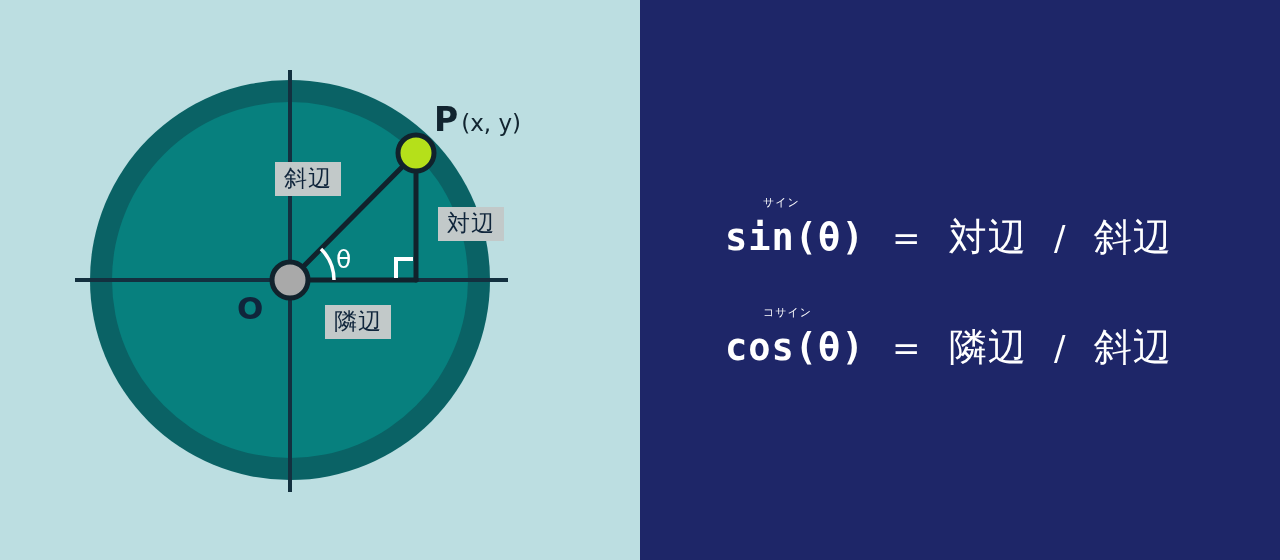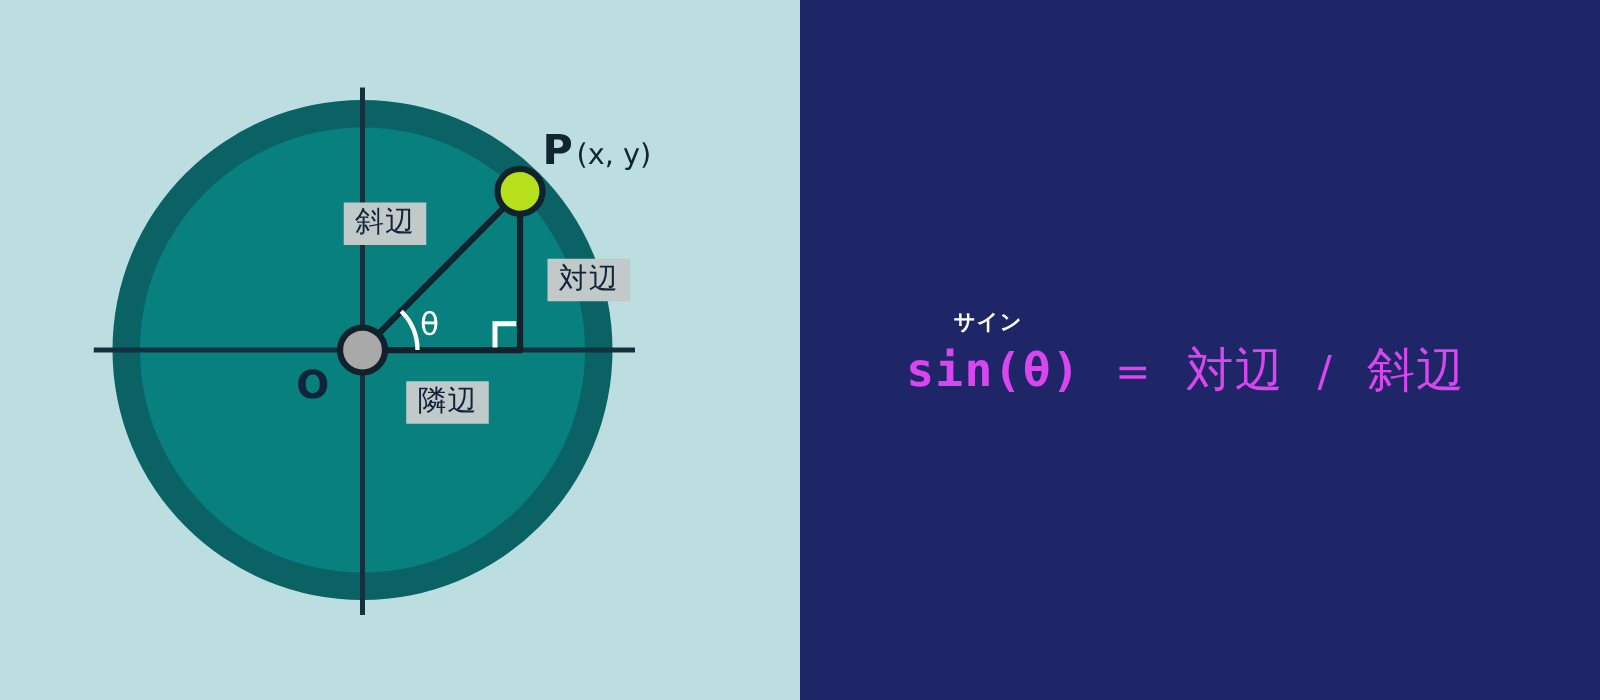--- a/index.html
+++ b/index.html
@@ -99,29 +99,29 @@
     align-items: center;
     gap: 42px;
     padding-top: 8px;
     box-sizing: border-box;
   }
   .formula-row {
     width: 470px;
   }
   .formula-reading {
     color: #ffffff;
-    font-size: 17px;
-    font-weight: 700;
+    font-size: 11px;
+    font-weight: 400;
     letter-spacing: 1px;
     margin-left: 38px;
     margin-bottom: 2px;
     font-family: "DejaVu Sans", "Liberation Sans", sans-serif;
   }
   .formula-main {
-    color: #d946ef;
+    color: #ffffff;
     font-size: 37px;
     font-weight: 700;
     letter-spacing: 1px;
     white-space: nowrap;
     font-family: "DejaVu Sans Mono", "Liberation Mono", monospace;
   }
   .formula-main .fx-jp {
     font-family: "DejaVu Sans", "Liberation Sans", sans-serif;
     font-weight: 500;
     font-size: 38px;
@@ -182,18 +182,28 @@
         <div class="formula-reading">サイン</div>
         <div class="formula-main">
           <span>sin(θ)</span>
           <span class="fx-op">=</span>
           <span class="fx-jp">対辺</span>
           <span class="fx-op">/</span>
           <span class="fx-jp">斜辺</span>
         </div>
       </div>
 
+      <div class="formula-row">
+        <div class="formula-reading">コサイン</div>
+        <div class="formula-main">
+          <span>cos(θ)</span>
+          <span class="fx-op">=</span>
+          <span class="fx-jp">隣辺</span>
+          <span class="fx-op">/</span>
+          <span class="fx-jp">斜辺</span>
+        </div>
+      </div>
 
 
     </div>
   </div>
 
 </div>
 
 </body></html>

